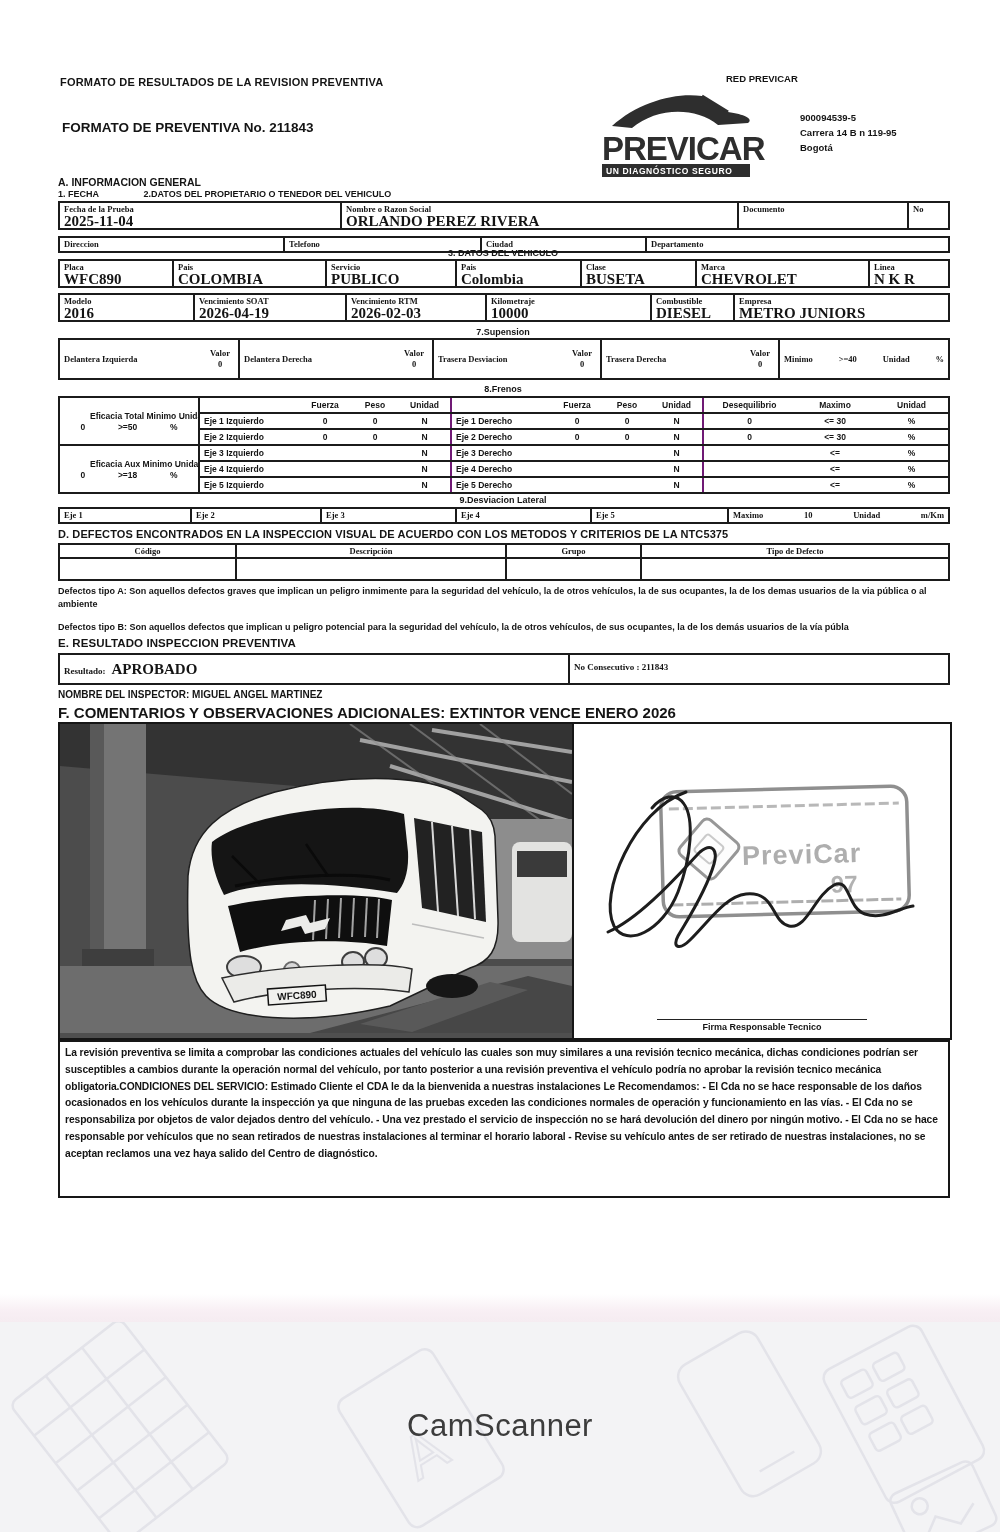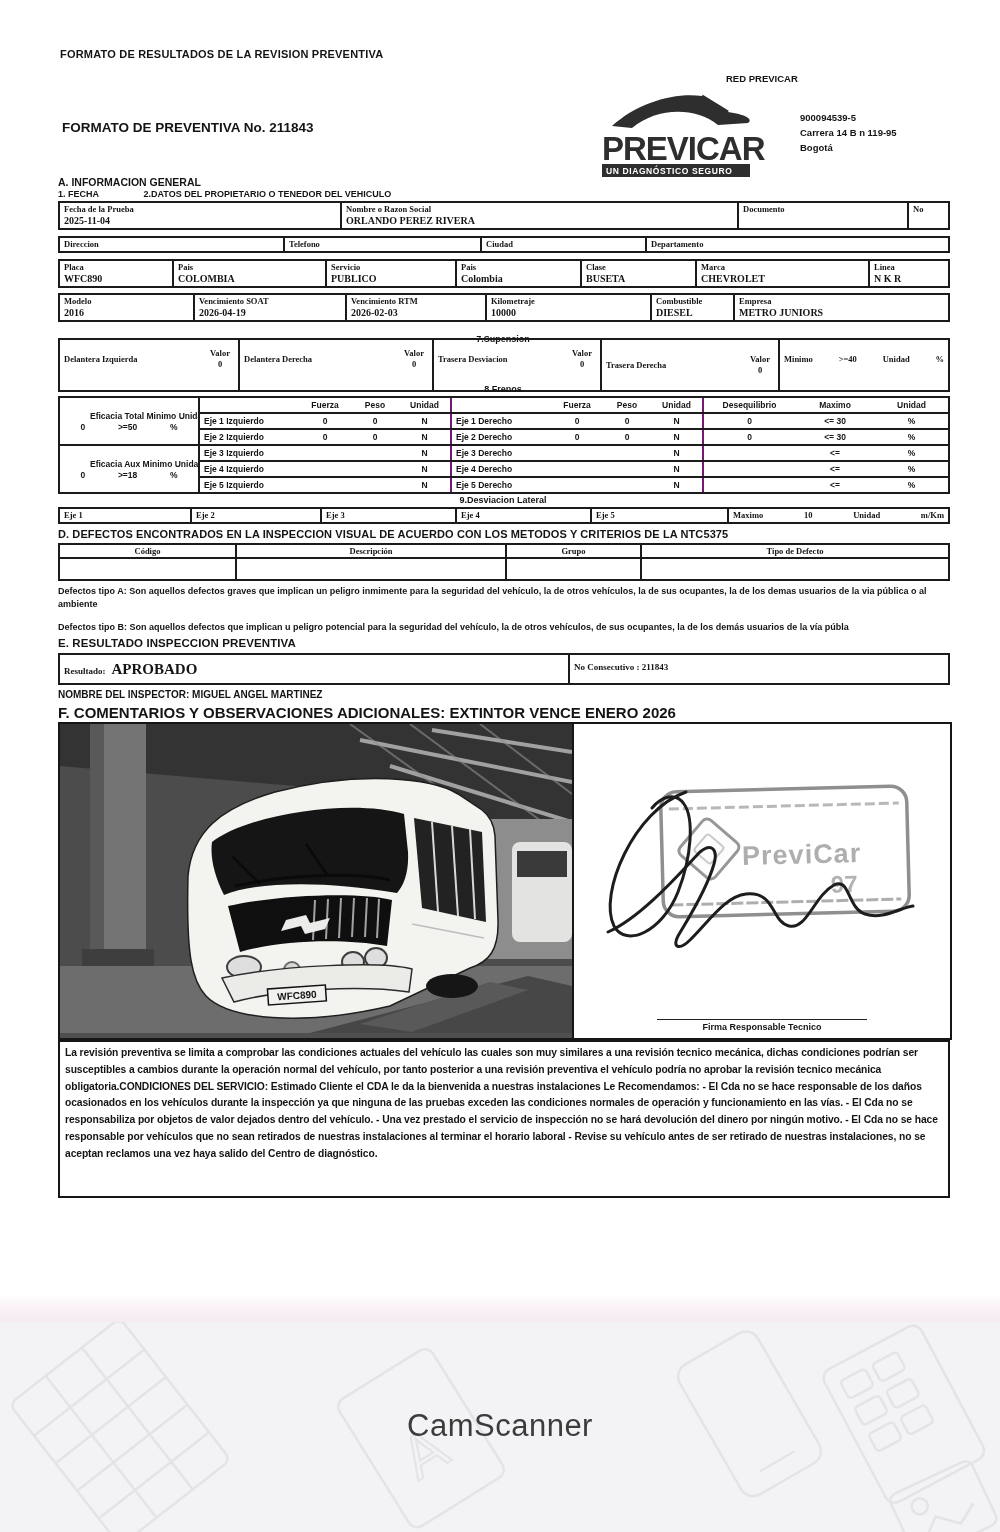--- a/index.html
+++ b/index.html
@@ -1,33 +1,33 @@
 <!DOCTYPE html>
 <html><head>
 <meta charset="utf-8">
 <style>
   html,body{margin:0;padding:0;background:#e9e9e9;}
   .page{position:relative;width:1000px;height:1532px;background:#ffffff;overflow:hidden;
         font-family:"Liberation Sans", sans-serif;color:#141414;}
   .abs{position:absolute;}
-  .doc-title{left:60px;top:48px;font-size:11px;font-weight:700;letter-spacing:.2px;}
+  .doc-title{left:60px;top:76px;font-size:11px;font-weight:700;letter-spacing:.2px;}
   .form-no{left:62px;top:120px;font-size:13.5px;font-weight:700;}
   .red-previcar{left:726px;top:73px;font-size:9.5px;font-weight:700;}
   .nit-block{left:800px;top:110px;font-size:9.5px;font-weight:700;line-height:15px;}
   .logo-wrap{left:598px;top:86px;width:180px;height:92px;}
 
   .sec-head{left:58px;font-size:10.5px;font-weight:700;}
   .sub-line{left:58px;top:189px;font-size:9px;font-weight:700;}
   .sub-line span{margin-right:42px;}
   .center-head{left:58px;width:890px;text-align:center;font-size:9px;font-weight:700;}
 
   table.tbl{border-collapse:collapse;table-layout:fixed;width:890px;}
   table.tbl td{border:2px solid #1b1b1b;padding:1px 4px;vertical-align:top;overflow:hidden;white-space:nowrap;font-family:Liberation Serif, serif;}
   .lbl{font-size:8.5px;font-weight:700;display:block;line-height:11px;}
-  .val{font-size:10px;font-weight:700;display:block;line-height:12px;}
+  .val{font-size:15px;font-weight:700;display:block;line-height:12px;}
 
   
   .susp-cell{display:flex;align-items:center;}
   .susp-label{flex:1;font-size:8.5px;font-weight:700;}
   .susp-valwrap{display:flex;flex-direction:column;align-items:center;font-size:8.5px;font-weight:700;line-height:11px;padding-right:4px;}
   .minmax-cell{display:flex;align-items:center;justify-content:space-between;font-size:8.5px;font-weight:700;height:100%;}
 
   
   table.brakes{border-collapse:collapse;table-layout:fixed;width:890px;border:2.5px solid #1b1b1b;}
   table.brakes td{border-top:2px solid #1b1b1b;border-bottom:2px solid #1b1b1b;border-left:none;border-right:none;
@@ -143,20 +143,21 @@
       <td>
             <span class="lbl">Ciudad</span>
           </td>
       <td>
             <span class="lbl">Departamento</span>
           </td>
     </tr>
   </tbody>
     </table>
 
+  <div class="abs center-head" style="top:248px">3. DATOS DEL VEHICULO</div>
 
   <table class="tbl abs" style="left:58px;top:259px">
     <colgroup>
         <col style="width:114px">
         <col style="width:153px">
         <col style="width:130px">
         <col style="width:125px">
         <col style="width:115px">
         <col style="width:173px">
         <col style="width:80px">
@@ -227,21 +228,21 @@
             <span class="val">DIESEL</span>
           </td>
       <td>
             <span class="lbl">Empresa</span>
             <span class="val">METRO JUNIORS</span>
           </td>
     </tr>
   </tbody>
     </table>
 
-  <div class="abs center-head" style="top:334px">7.Supension</div>
+  <div class="abs center-head" style="top:327px">7.Supension</div>
   <table class="tbl abs" style="left:58px;top:338px;height:42px">
     <colgroup>
         <col style="width:180px">
         <col style="width:194px">
         <col style="width:168px">
         <col style="width:178px">
         <col style="width:170px">
       </colgroup>
     <tbody>
         <tr>
@@ -266,21 +267,21 @@
       <td>
             <div class="susp-cell" style="height:36px">
         <span class="susp-label">Trasera Desviacion</span>
         <span class="susp-valwrap">
                 <span>Valor</span>
                 <span>0</span>
               </span>
             </div>
           </td>
       <td>
-            <div class="susp-cell" style="height:48px">
+            <div class="susp-cell" style="height:36px">
         <span class="susp-label">Trasera Derecha</span>
         <span class="susp-valwrap">
                 <span>Valor</span>
                 <span>0</span>
               </span>
             </div>
           </td>
       <td>
             <div class="minmax-cell" style="height:36px">
         <span>Minimo</span>

